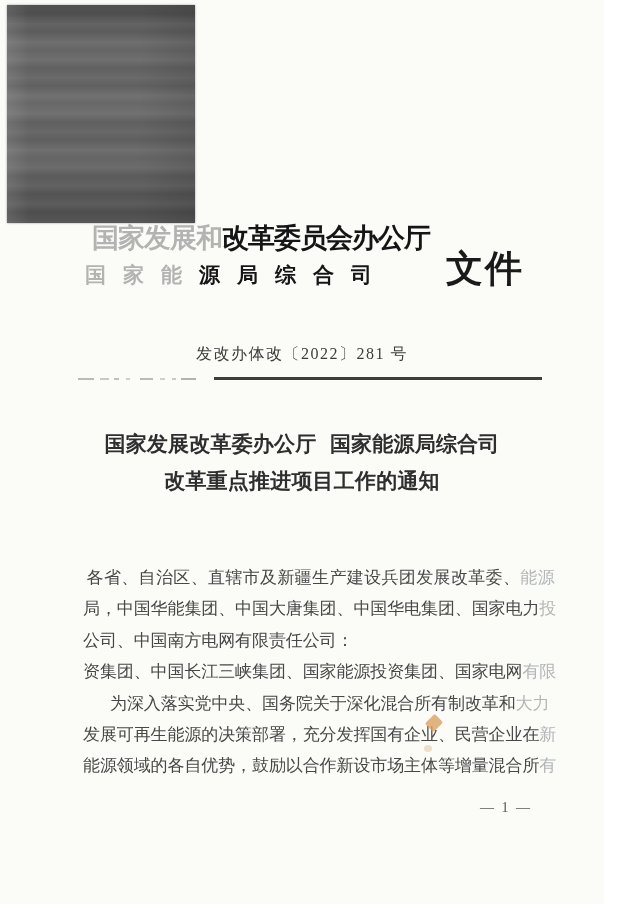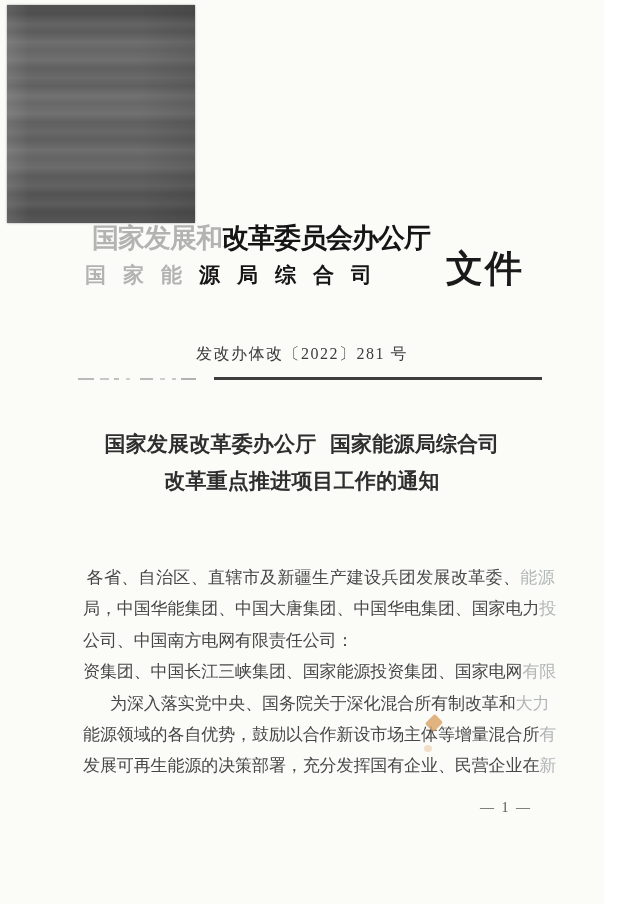--- a/index.html
+++ b/index.html
@@ -110,22 +110,22 @@
     <div>国家发展改革委办公厅 国家能源局综合司</div>
     <div>改革重点推进项目工作的通知</div>
   </div>
 
   <div class="body">
     <div class="bline sp"><span>各省、自治区、直辖市及新疆生产建设兵团发展改革委、</span><span class="fade">能源</span></div>
     <div class="bline"><span>局，中国华能集团、中国大唐集团、中国华电集团、国家电力</span><span class="fade">投</span></div>
     <div class="bline"><span>公司、中国南方电网有限责任公司：</span><span class="fade"></span></div>
     <div class="bline"><span>资集团、中国长江三峡集团、国家能源投资集团、国家电网</span><span class="fade">有限</span></div>
     <div class="bline indent"><span>为深入落实党中央、国务院关于深化混合所有制改革和</span><span class="fade">大力</span></div>
+    <div class="bline"><span>发展可再生能源的决策部署，充分发挥国有企业、民营企业在</span><span class="fade">新</span></div>
     <div class="bline"><span>能源领域的各自优势，鼓励以合作新设市场主体等增量混合所</span><span class="fade">有</span></div>
-    <div class="bline"><span>发展可再生能源的决策部署，充分发挥国有企业、民营企业在</span><span class="fade">新</span></div>
   </div>
 
   <div class="stain-large"></div>
   <div class="stain-small"></div>
 
   <div class="page-number">— 1 —</div>
 
 </div>
 
 </body></html>

